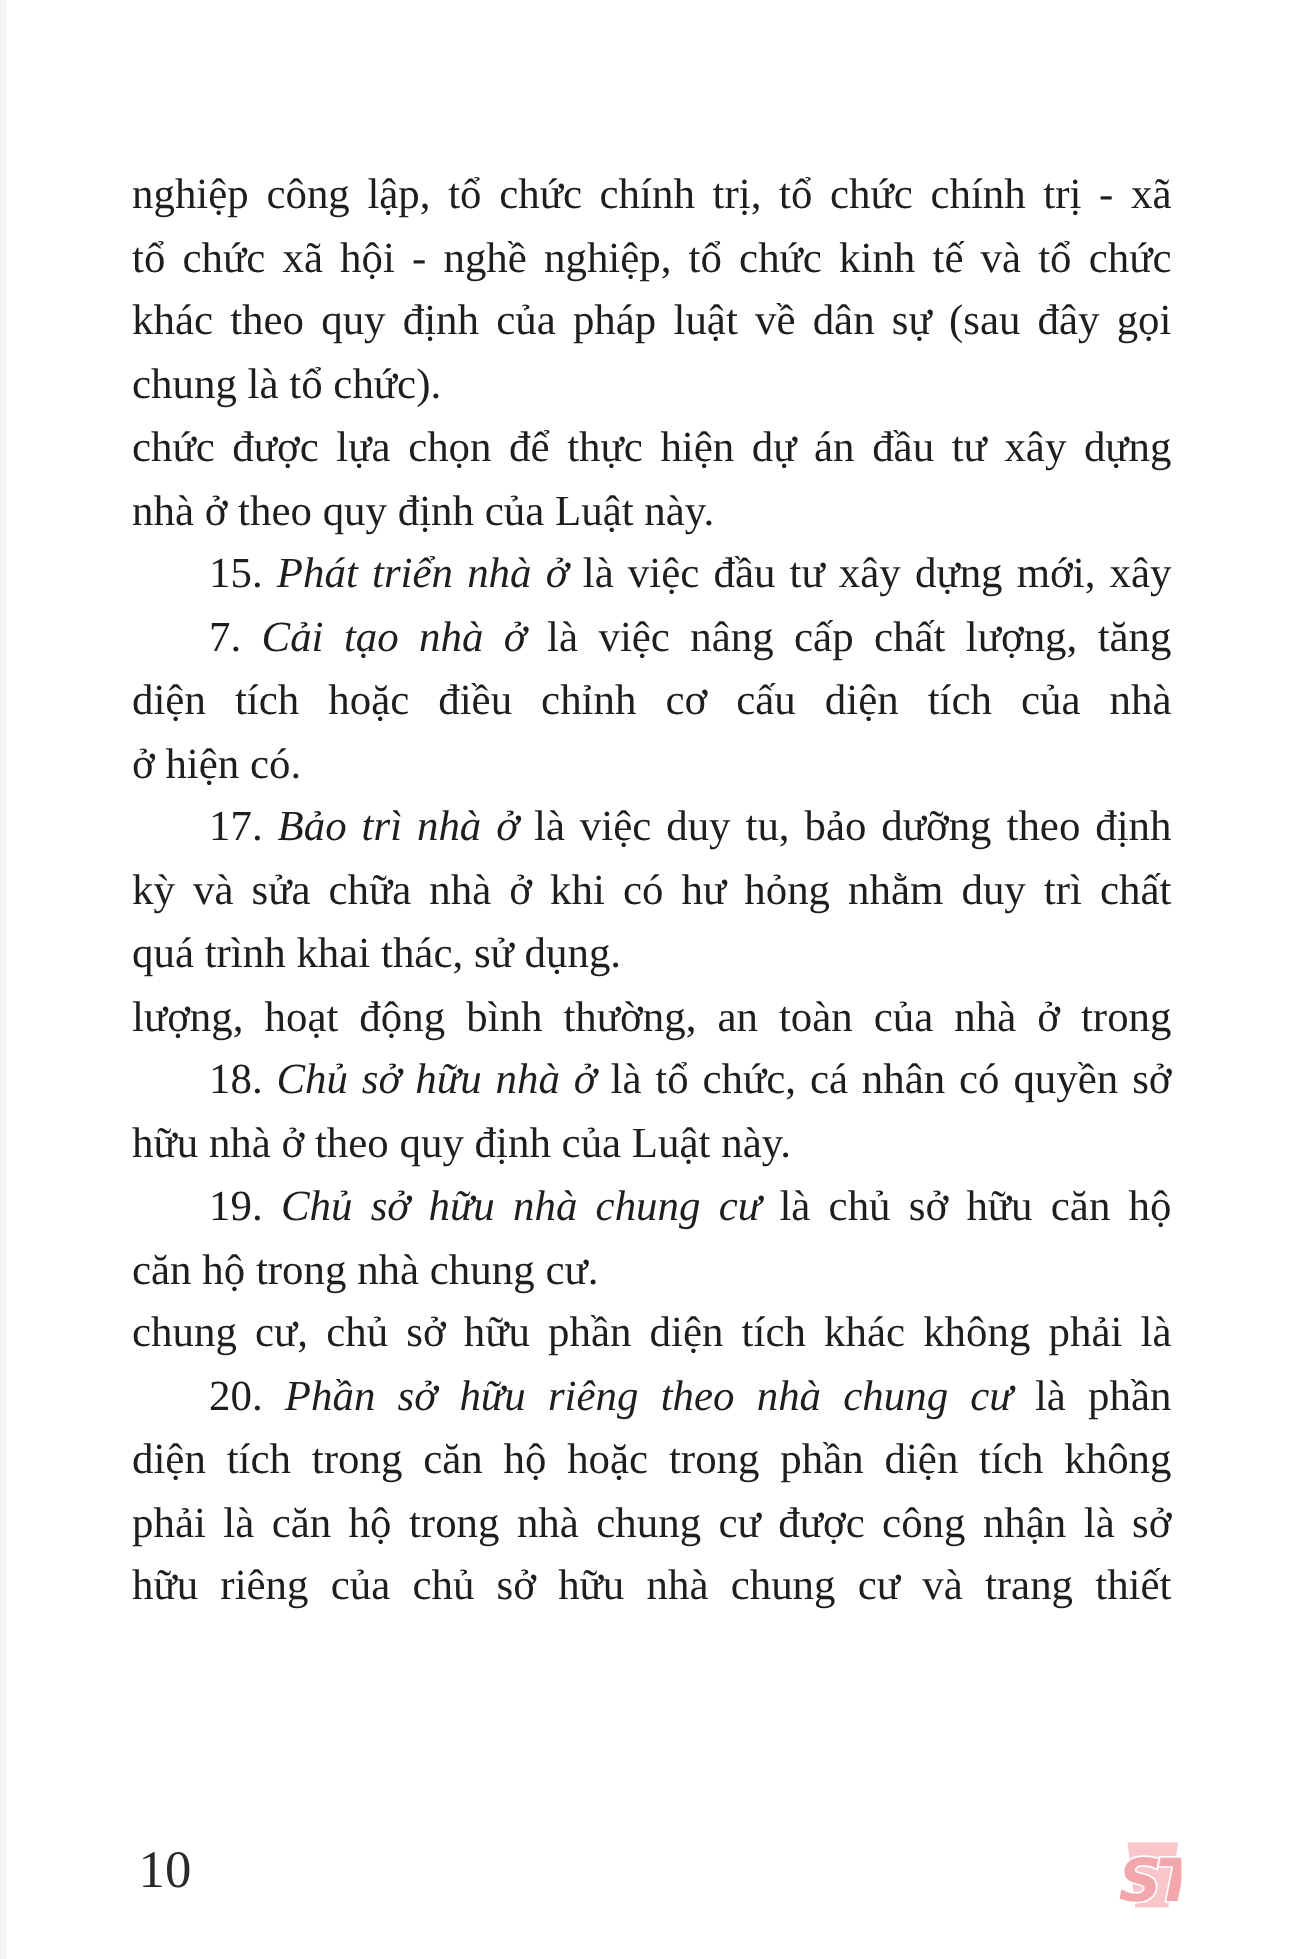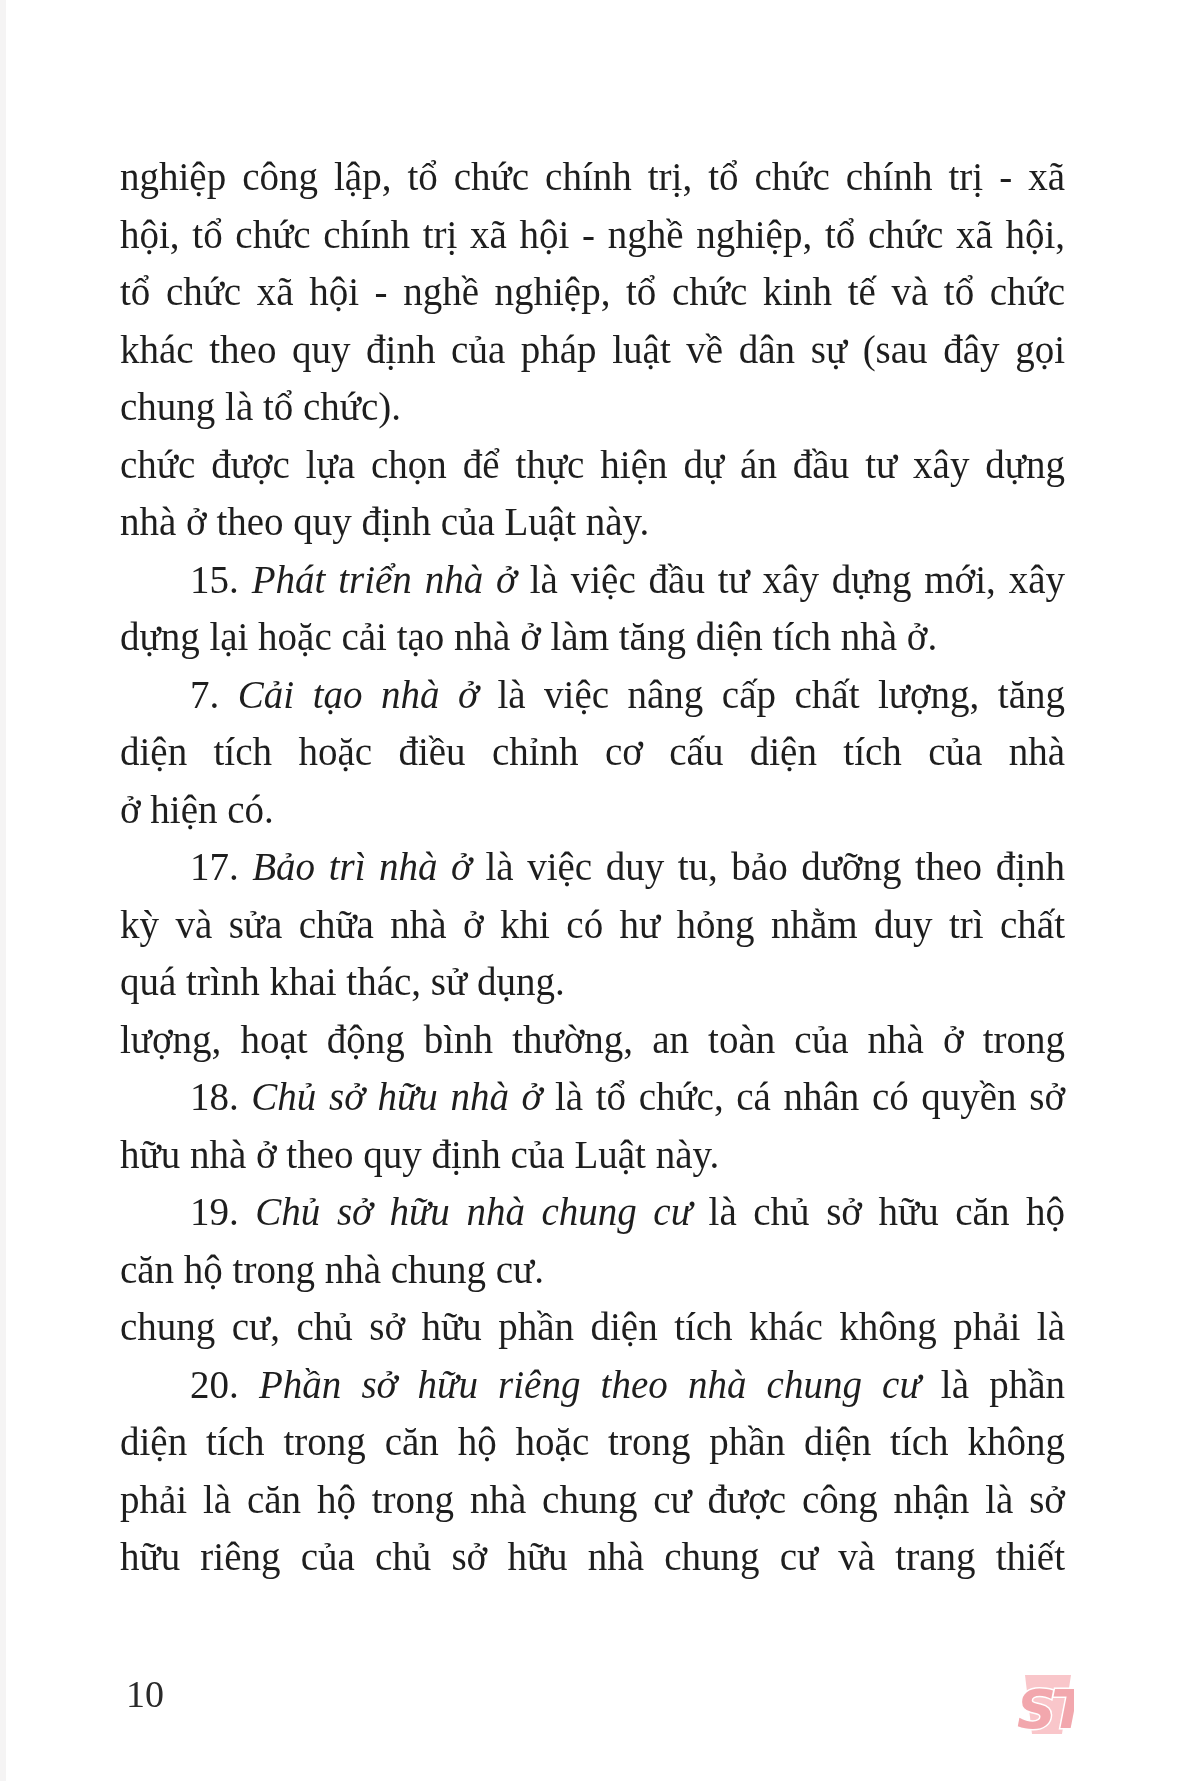--- a/index.html
+++ b/index.html
@@ -44,48 +44,46 @@
     padding-left: 70px;
   }
   .line em {
     font-style: italic;
     font-family: inherit;
   }
   .page-footer-number {
     position: absolute;
     left: 126px;
     top: 1672px;
-    font-size: 38px;
+    font-size: 48px;
     color: #2a2a2a;
     font-family: "Liberation Serif", "DejaVu Serif", serif;
   }
   .publisher-logo {
     position: absolute;
     left: 1012px;
     top: 1672px;
     width: 62px;
     height: 76px;
   }
 </style>
 </head>
 <body>
 
 <div class="page">
   <div class="page-edge"></div>
 
   <main class="text-block" id="body-text">
       <div class="line just"><span>nghiệp công lập, tổ chức chính trị, tổ chức chính trị - xã</span></div>
-      <div class="line just"><span>hội, tổ chức chính trị xã hội - nghề nghiệp, tổ chức xã hội,</span></div>
       <div class="line just"><span>tổ chức xã hội - nghề nghiệp, tổ chức kinh tế và tổ chức</span></div>
       <div class="line just"><span>khác theo quy định của pháp luật về dân sự (sau đây gọi</span></div>
       <div class="line"><span>chung là tổ chức).</span></div>
       <div class="line just"><span>chức được lựa chọn để thực hiện dự án đầu tư xây dựng</span></div>
       <div class="line"><span>nhà ở theo quy định của Luật này.</span></div>
       <div class="line indent just"><span>15. </span><em>Phát triển nhà ở</em><span> là việc đầu tư xây dựng mới, xây</span></div>
-      <div class="line"><span>dựng lại hoặc cải tạo nhà ở làm tăng diện tích nhà ở.</span></div>
       <div class="line indent just"><span>7. </span><em>Cải tạo nhà ở</em><span> là việc nâng cấp chất lượng, tăng</span></div>
       <div class="line just"><span>diện tích hoặc điều chỉnh cơ cấu diện tích của nhà</span></div>
       <div class="line"><span>ở hiện có.</span></div>
       <div class="line indent just"><span>17. </span><em>Bảo trì nhà ở</em><span> là việc duy tu, bảo dưỡng theo định</span></div>
       <div class="line just"><span>kỳ và sửa chữa nhà ở khi có hư hỏng nhằm duy trì chất</span></div>
       <div class="line"><span>quá trình khai thác, sử dụng.</span></div>
       <div class="line just"><span>lượng, hoạt động bình thường, an toàn của nhà ở trong</span></div>
       <div class="line indent just"><span>18. </span><em>Chủ sở hữu nhà ở</em><span> là tổ chức, cá nhân có quyền sở</span></div>
       <div class="line"><span>hữu nhà ở theo quy định của Luật này.</span></div>
       <div class="line indent just"><span>19. </span><em>Chủ sở hữu nhà chung cư</em><span> là chủ sở hữu căn hộ</span></div>

